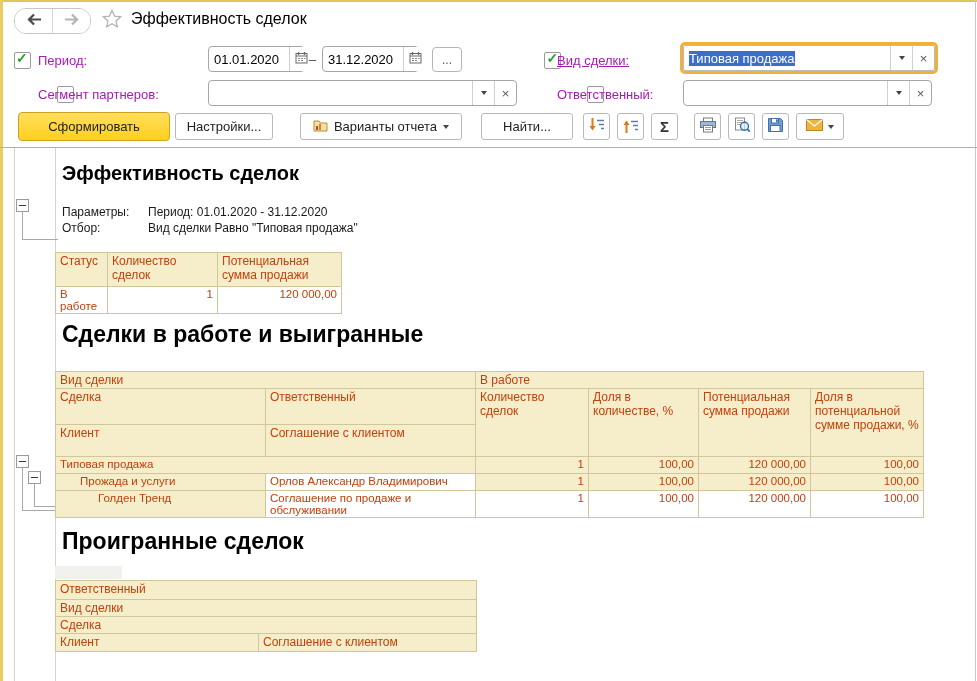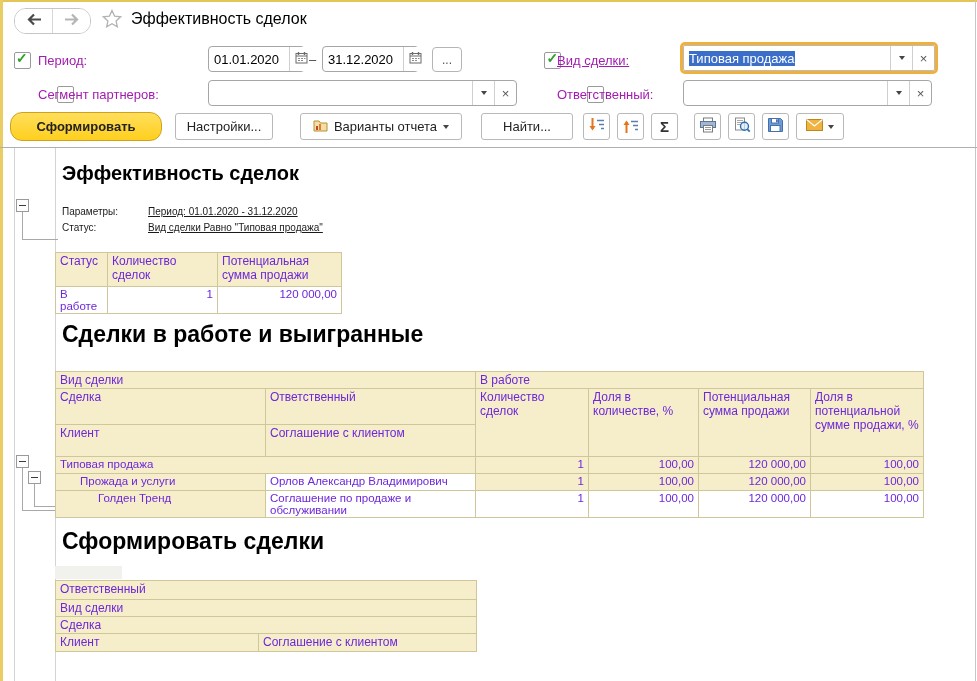--- a/index.html
+++ b/index.html
@@ -32,38 +32,38 @@
   .combo .txt{flex:1;display:flex;align-items:center;padding:0 5px;font-size:13px;}
   .combo .seg{width:21px;border-left:1px solid #cfcfcf;display:flex;align-items:center;justify-content:center;color:#555;font-size:13px;}
   .focus-ring{border:3px solid #efb13c;border-radius:5px;}
   .focus-ring .combo{border:1px solid #bbb;border-radius:2px;height:26px;}
   .sel{background:#3a6ec9;color:#fff;}
   .caret{width:0;height:0;border-left:3.5px solid transparent;border-right:3.5px solid transparent;border-top:4px solid #444;display:inline-block;}
 
   
   .btn{height:27px;border:1px solid #b9b9b9;border-radius:3px;background:#fff;font-size:13px;color:#222;
        display:flex;align-items:center;justify-content:center;box-sizing:border-box;font-family:"Liberation Sans",sans-serif;}
-  .btn-primary{background:linear-gradient(#ffde5c,#ffd01e);border:1px solid #cfa21c;font-weight:bold;height:29px;border-radius:12px;}
+  .btn-primary{background:linear-gradient(#ffde5c,#ffd01e);border:1px solid #cfa21c;font-weight:normal;height:29px;border-radius:4px;margin-left:8px;}
   .ibtn{width:27px;height:27px;border:1px solid #b9b9b9;border-radius:3px;background:#fff;display:flex;align-items:center;justify-content:center;box-sizing:border-box;}
   .sigma{font-size:15px;font-weight:bold;color:#333;}
   .sep-line{left:0;top:147px;width:977px;height:1px;background:#aeaeae;}
 
   
   .vline{width:1px;background:#d4d4d4;}
   .tline{background:#a9a9a9;position:absolute;}
   .expander{position:absolute;width:13px;height:13px;border:1px solid #9a9a9a;background:#fdfdfd;box-sizing:border-box;}
   .expander::after{content:"";position:absolute;left:2px;top:5px;width:7px;height:1px;background:#3a3a3a;}
 
   
   .rep-title{font-size:20px;font-weight:bold;color:#000;}
   .sec-title{font-size:23px;font-weight:bold;color:#000;}
-  .params{font-size:10px;line-height:16px;text-decoration:underline;}
+  .params{font-size:12px;line-height:16px;}
   .params .lbl{display:inline-block;width:86px;}
   table.rep{border-collapse:collapse;table-layout:fixed;font-size:11.5px;}
-  table.rep td{border:1px solid #cfc79a;padding:1px 4px;vertical-align:top;overflow:hidden;box-sizing:border-box;color:#6d28d9;}
+  table.rep td{border:1px solid #cfc79a;padding:1px 4px;vertical-align:top;overflow:hidden;box-sizing:border-box;color:#c2410c;}
   td.bg{background:#f6eecb;}
   td.wh{background:#fff;}
   td.num{text-align:right;}
   td.hd{background:#f6eecb;font-size:12px;}
   .ind1{padding-left:24px !important;}
   .ind2{padding-left:42px !important;}
   .stub{background:#f1f1ee;}
 </style>
 </head>
 <body>
@@ -257,21 +257,21 @@
 
 <div class="expander" style="left:28px;top:471px;"></div>
 <div class="tline" style="left:34px;top:484px;width:1px;height:22px;"></div>
 <div class="tline" style="left:34px;top:506px;width:24px;height:1px;"></div>
 
 
 <div class="abs rep-title" style="left:62px;top:162px;">Эффективность сделок</div>
 
 <div class="abs params" style="left:62px;top:204px;">
   <div><span class="lbl">Параметры:</span><span>Период: 01.01.2020 - 31.12.2020</span></div>
-  <div><span class="lbl">Статус:</span><span>Вид сделки Равно "Типовая продажа"</span></div>
+  <div><span class="lbl">Отбор:</span><span>Вид сделки Равно "Типовая продажа"</span></div>
 </div>
 
 
 <table class="abs rep" style="left:55px;top:252px;width:286px;">
   <colgroup>
       <col style="width:52px">
       <col style="width:110px">
       <col style="width:124px">
     </colgroup>
   <tbody>
@@ -336,21 +336,21 @@
     <td class="bg ind2">Голден Тренд</td>
     <td class="wh">Соглашение по продаже и обслуживании</td>
     <td class="wh num">1</td>
     <td class="wh num">100,00</td>
     <td class="wh num">120 000,00</td>
     <td class="wh num">100,00</td>
   </tr>
 </tbody>
   </table>
 
-<div class="abs sec-title" style="left:62px;top:528px;">Сформировать сделки</div>
+<div class="abs sec-title" style="left:62px;top:528px;">Проигранные сделок</div>
 
 <div class="abs stub" style="left:55px;top:566px;width:67px;height:13px;"></div>
 
 
 <table class="abs rep" style="left:55px;top:580px;width:421px;">
   <colgroup>
       <col style="width:203px">
       <col style="width:218px">
     </colgroup>
   <tbody>

